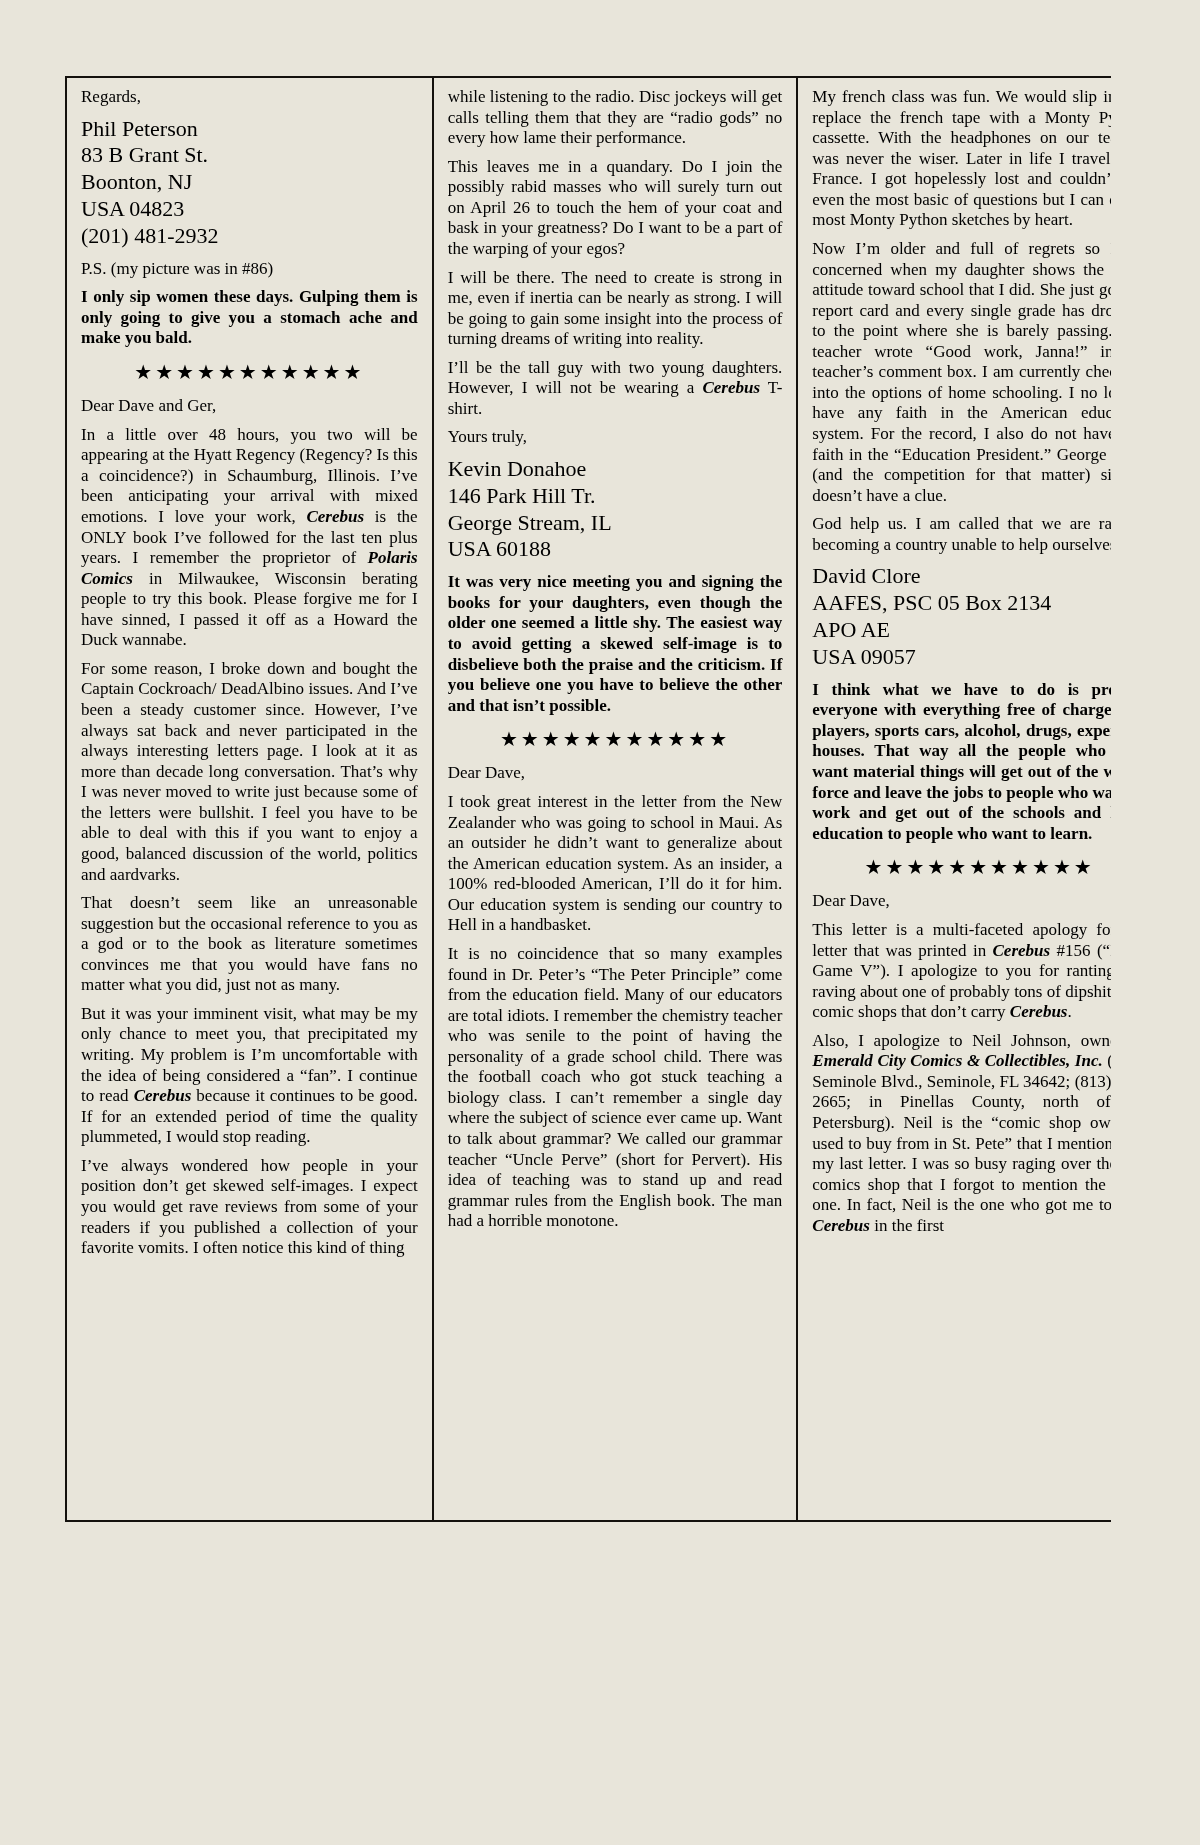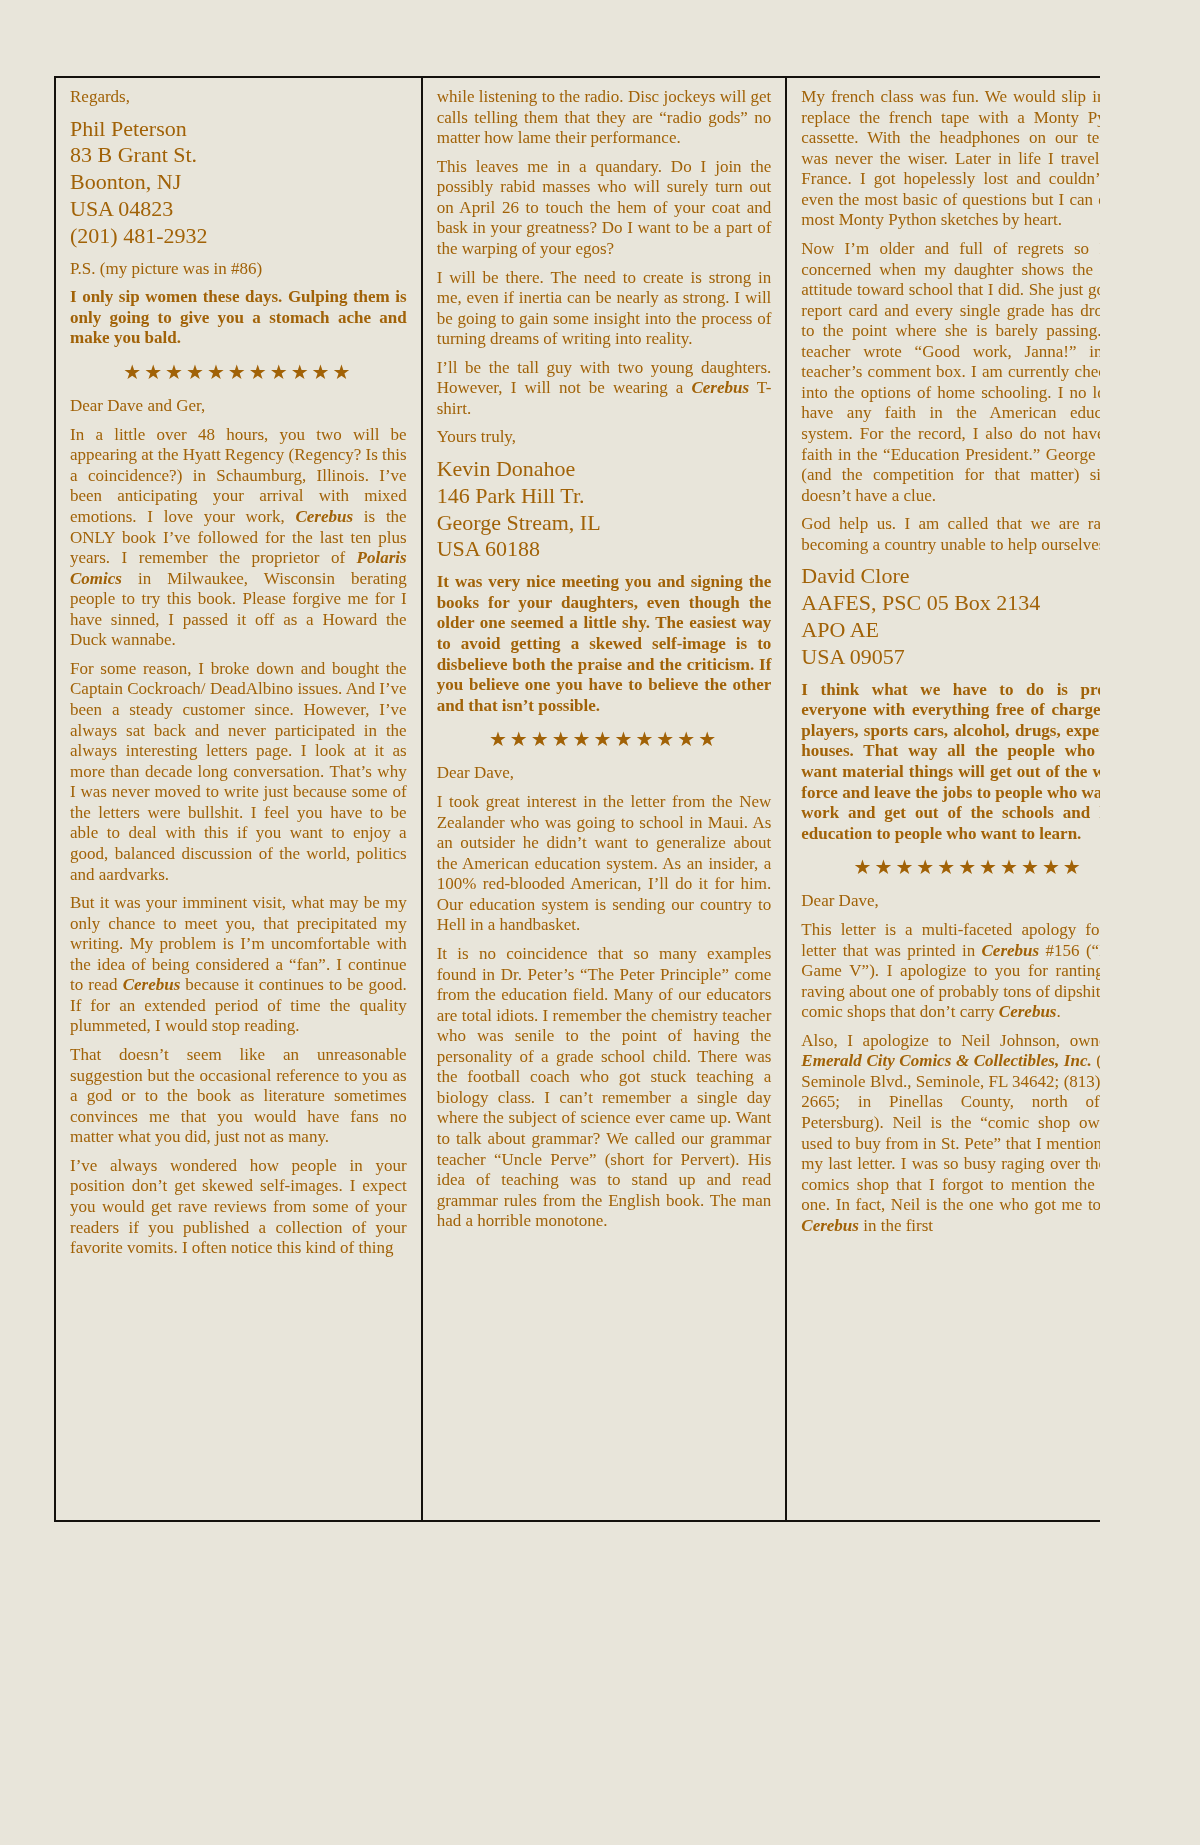--- a/index.html
+++ b/index.html
@@ -6,22 +6,23 @@
     margin: 0;
     padding: 0;
     background: #e8e5da;
   }
   .page {
     position: relative;
     width: 1100px;
     height: 1845px;
     background: #e8e5da;
     font-family: "Liberation Serif", "DejaVu Serif", serif;
-    color: #a16207;
+    color: #000000;
     overflow: hidden;
+    margin-left: 11px;
   }
   .letters-box {
     position: absolute;
     left: 54px;
     top: 76px;
     width: 1098px;
     height: 1446px;
     box-sizing: border-box;
     border: 2px solid #14110d;
     background: #e8e5da;
@@ -80,26 +81,26 @@
           <div class="addr-line">Boonton, NJ</div>
           <div class="addr-line">USA 04823</div>
           <div class="addr-line">(201) 481-2932</div>
         </div>
         <p class="line">P.S. (my picture was in #86)</p>
         <p class="para bold">I only sip women these days. Gulping them is only going to give you a stomach ache and make you bald.</p>
         <p class="stars">★★★★★★★★★★★</p>
         <p class="line">Dear Dave and Ger,</p>
         <p class="para">In a little over 48 hours, you two will be appearing at the Hyatt Regency (Regency? Is this a coincidence?) in Schaumburg, Illinois. I’ve been anticipating your arrival with mixed emotions. I love your work, <i>Cerebus</i> is the ONLY book I’ve followed for the last ten plus years. I remember the proprietor of <i>Polaris Comics</i> in Milwaukee, Wisconsin berating people to try this book. Please forgive me for I have sinned, I passed it off as a Howard the Duck wannabe.</p>
         <p class="para">For some reason, I broke down and bought the Captain Cockroach/ DeadAlbino issues. And I’ve been a steady customer since. However, I’ve always sat back and never participated in the always interesting letters page. I look at it as more than decade long conversation. That’s why I was never moved to write just because some of the letters were bullshit. I feel you have to be able to deal with this if you want to enjoy a good, balanced discussion of the world, politics and aardvarks.</p>
+        <p class="para">That doesn’t seem like an unreasonable suggestion but the occasional reference to you as a god or to the book as literature sometimes convinces me that you would have fans no matter what you did, just not as many.</p>
         <p class="para">But it was your imminent visit, what may be my only chance to meet you, that precipitated my writing. My problem is I’m uncomfortable with the idea of being considered a “fan”. I continue to read <i>Cerebus</i> because it continues to be good. If for an extended period of time the quality plummeted, I would stop reading.</p>
-        <p class="para">That doesn’t seem like an unreasonable suggestion but the occasional reference to you as a god or to the book as literature sometimes convinces me that you would have fans no matter what you did, just not as many.</p>
         <p class="para">I’ve always wondered how people in your position don’t get skewed self-images. I expect you would get rave reviews from some of your readers if you published a collection of your favorite vomits. I often notice this kind of thing</p>
       </div>
     <div class="col">
-        <p class="para">while listening to the radio. Disc jockeys will get calls telling them that they are “radio gods” no matter how lame their performance.</p>
+        <p class="para">while listening to the radio. Disc jockeys will get calls telling them that they are “radio gods” no every how lame their performance.</p>
         <p class="para">This leaves me in a quandary. Do I join the possibly rabid masses who will surely turn out on April 26 to touch the hem of your coat and bask in your greatness? Do I want to be a part of the warping of your egos?</p>
         <p class="para">I will be there. The need to create is strong in me, even if inertia can be nearly as strong. I will be going to gain some insight into the process of turning dreams of writing into reality.</p>
         <p class="para">I’ll be the tall guy with two young daughters. However, I will not be wearing a <i>Cerebus</i> T-shirt.</p>
         <p class="line">Yours truly,</p>
         <div class="address">
           <div class="addr-line">Kevin Donahoe</div>
           <div class="addr-line">146 Park Hill Tr.</div>
           <div class="addr-line">George Stream, IL</div>
           <div class="addr-line">USA 60188</div>
         </div>

